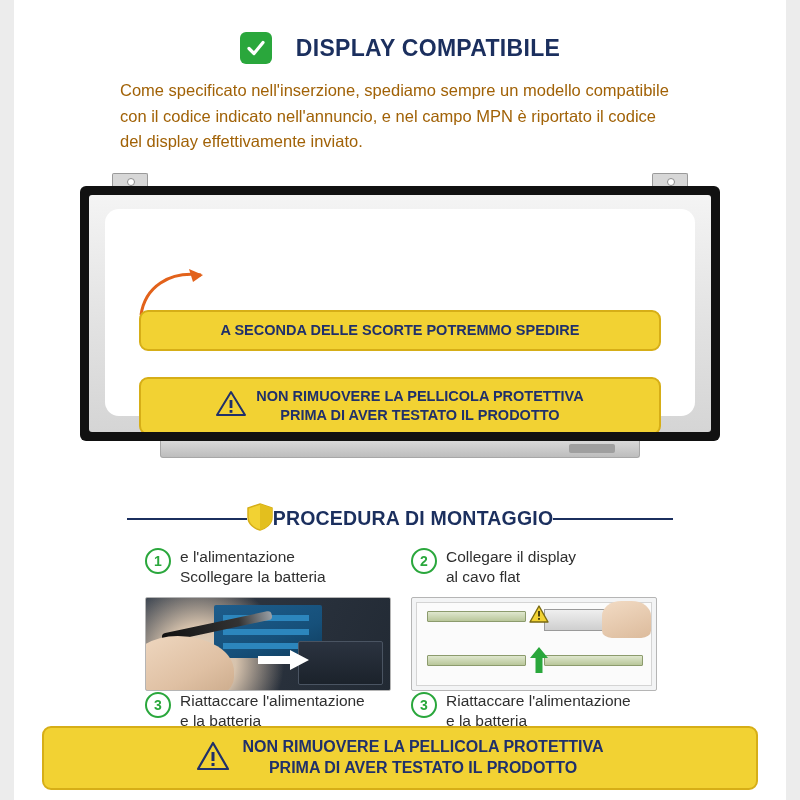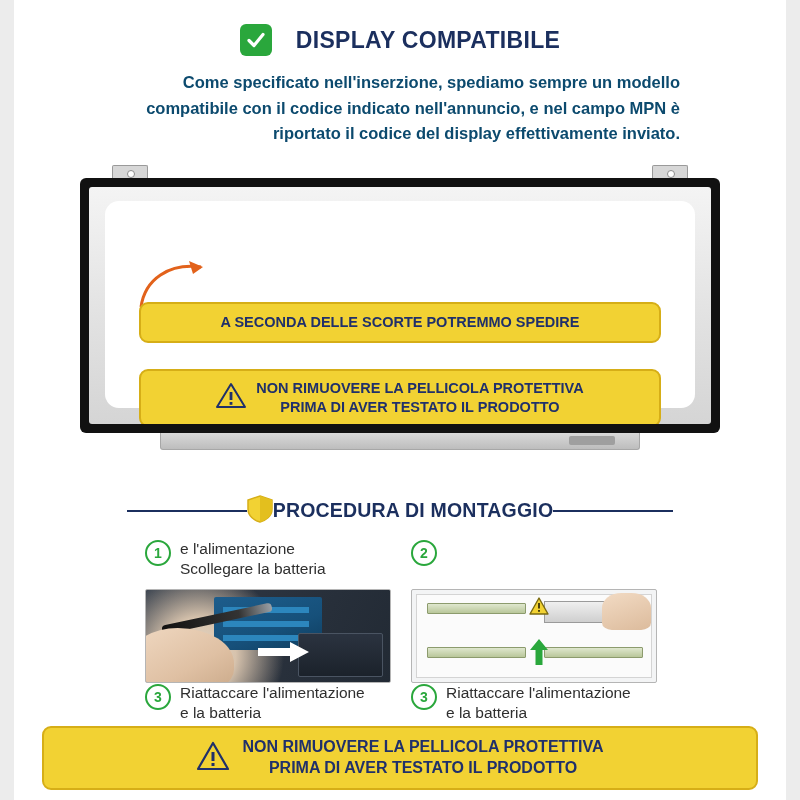--- a/index.html
+++ b/index.html
@@ -38,21 +38,21 @@
     bottom: 0;
     background: #ffffff;
   }
 
   
   .header-row {
     display: flex;
     align-items: center;
     justify-content: center;
     gap: 24px;
-    padding-top: 24px;
+    padding-top: 32px;
   }
   .check-badge {
     width: 32px;
     height: 32px;
     border-radius: 6px;
     background: #2aa73c;
     display: flex;
     align-items: center;
     justify-content: center;
     flex: 0 0 auto;
@@ -60,25 +60,24 @@
   .check-badge svg { display: block; }
   .header-title {
     font-size: 23px;
     font-weight: bold;
     color: #1b2f5e;
     letter-spacing: 0.3px;
   }
   .intro {
     margin: 14px auto 0 auto;
     width: 560px;
-    text-align: right;
+    text-align: left;
     font-size: 16.5px;
     line-height: 1.55;
-    color: #0c4a6e;
-    font-weight: bold;
+    color: #a16207;
   }
 
   
   .display-wrap {
     position: relative;
     margin: 18px auto 0 auto;
     width: 640px;
     height: 300px;
   }
   .tab {
@@ -485,20 +484,22 @@
             <div>Riattaccare l'alimentazione</div>
             <div>e la batteria</div>
           </div>
         </div>
       </div>
 
       <div class="col">
         <div class="step-row">
           <div class="num">2</div>
           <div class="step-text">
+            <div>Collegare il display</div>
+            <div>al cavo flat</div>
           </div>
         </div>
 
         <div class="photo photo-b">
           <div class="pb-frame"></div>
           <div class="pb-strip s1"></div>
           <div class="pb-strip s2"></div>
           <div class="pb-strip s3"></div>
           <div class="pb-conn"></div>
           <div class="pb-finger"></div>

